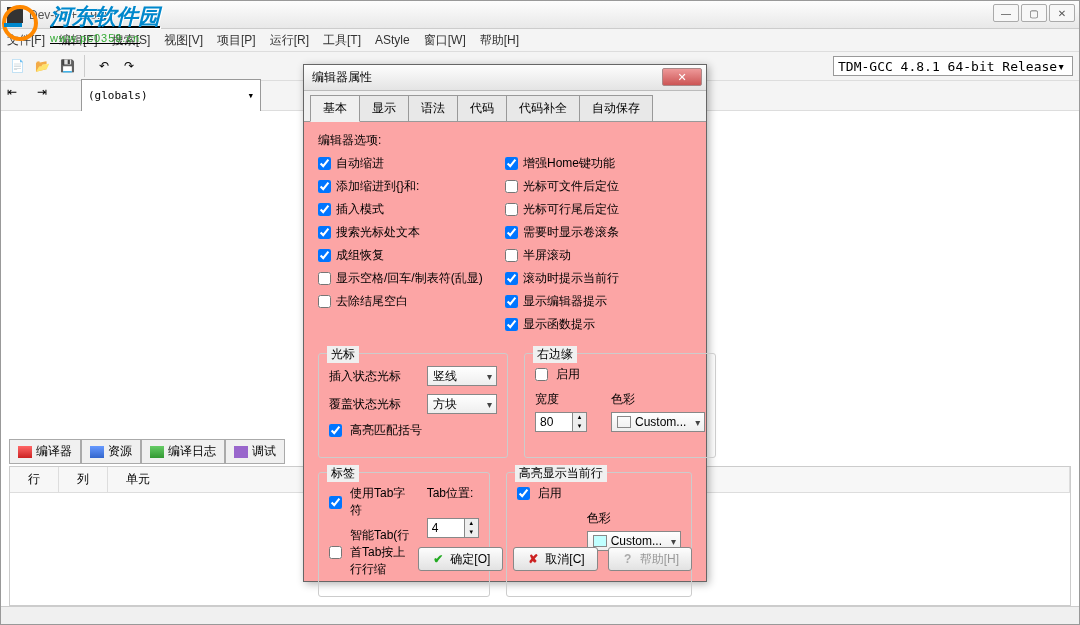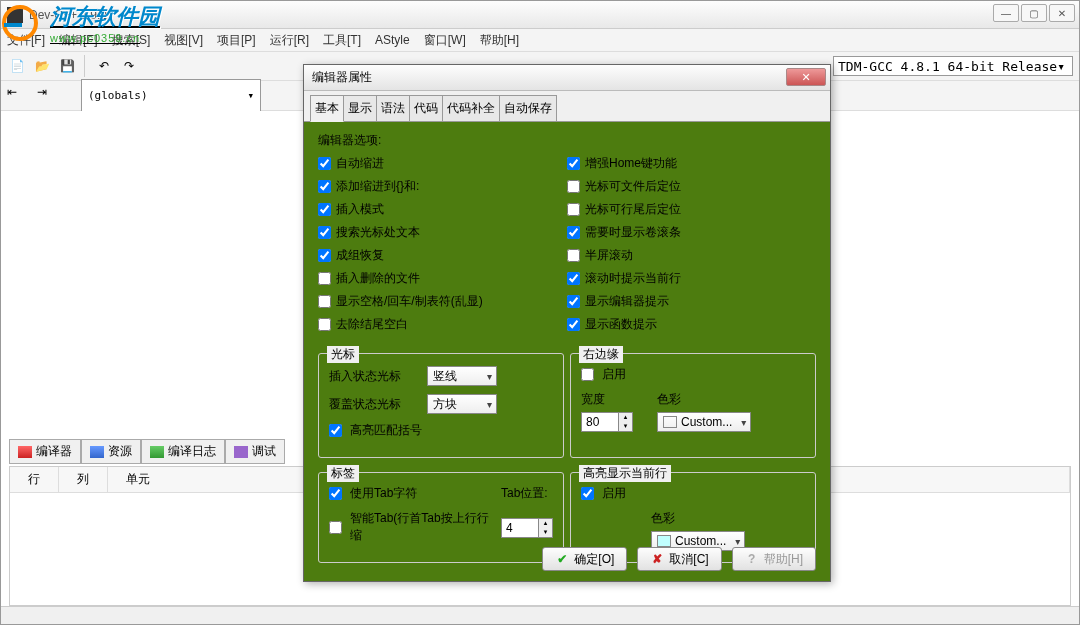--- a/index.html
+++ b/index.html
@@ -43,37 +43,37 @@
 
 
 .watermark { position: absolute; top: 2px; left: 2px; pointer-events: none; z-index: 5; }
 .watermark .logo { display: flex; align-items: center; gap: 12px; text-decoration: underline; }
 .watermark .logoshape { width: 36px; height: 36px; border: 4px solid #f80; border-radius: 50%; position: relative; }
 .watermark .logoshape::after { content: ""; position: absolute; width: 18px; height: 4px; background: #08c; top: 14px; left: -2px; }
 .watermark .text1 { font-size: 22px; font-weight: bold; color: #08c; text-shadow: 1px 1px 0 #fff; font-style: italic; }
 .watermark .text2 { font-size: 11px; color: #3a3; letter-spacing: 1px; }
 
 
-.dialog { position: absolute; top: 64px; left: 303px; width: 528px; height: 518px; background: #4d7c0f; border: 1px solid #666; box-shadow: 2px 2px 8px rgba(0,0,0,0.3); z-index: 100; }
+.dialog { position: absolute; top: 64px; left: 303px; width: 404px; height: 518px; background: #fca5a5; border: 1px solid #666; box-shadow: 2px 2px 8px rgba(0,0,0,0.3); z-index: 100; }
 .dlg-title { height: 26px; background: linear-gradient(#fdfdfd,#e4e4e4); border-bottom: 1px solid #bbb; display: flex; align-items: center; padding: 0 8px; position: relative; font-size: 12px; }
 .dlg-close { position: absolute; right: 4px; top: 3px; width: 40px; height: 18px; border: 1px solid #a88; background: linear-gradient(#e99,#c55); border-radius: 2px; display: flex; align-items: center; justify-content: center; color: #fff; font-size: 11px; cursor: pointer; }
 
 .dlg-tabs { display: flex; padding: 4px 6px 0; border-bottom: 1px solid #999; background: #f0f0f0; }
-.dlg-tab { padding: 4px 4px; border: 1px solid #999; border-bottom: none; background: #e8e8e8; font-size: 12px; margin-right: -1px; cursor: pointer; }
+.dlg-tab { padding: 4px 12px; border: 1px solid #999; border-bottom: none; background: #e8e8e8; font-size: 12px; margin-right: -1px; cursor: pointer; }
 .dlg-tab.active { background: #f0f0f0; border-bottom: 1px solid #f0f0f0; margin-bottom: -1px; }
 
 .dlg-body { padding: 10px 14px; }
 .section-label { font-size: 12px; margin-bottom: 6px; }
 
 .check-grid { display: flex; gap: 0; margin-bottom: 20px; }
 .check-col { flex: 1; display: flex; flex-direction: column; gap: 6px; }
 .check-row { display: flex; align-items: center; gap: 5px; font-size: 12px; }
 .check-row input[type=checkbox] { width: 13px; height: 13px; }
 
-.groups-row { display: flex; gap: 6px; margin-bottom: 14px; }
+.groups-row { display: flex; gap: 16px; margin-bottom: 14px; }
 .group { border: 1px solid #ccc; border-radius: 3px; padding: 12px 10px 10px; position: relative; flex: 1; }
 .group legend, .group .gtitle { position: absolute; top: -8px; left: 8px; background: #f0f0f0; padding: 0 4px; font-size: 12px; }
 .group-row { display: flex; align-items: center; gap: 8px; font-size: 12px; margin-bottom: 8px; }
 .combo { border: 1px solid #888; background: linear-gradient(#fff,#eee); height: 20px; padding: 0 18px 0 5px; font-size: 12px; display: inline-flex; align-items: center; position: relative; min-width: 70px; }
 .combo::after { content: "▾"; position: absolute; right: 4px; font-size: 10px; color: #444; }
 .spinner { display: inline-flex; align-items: center; border: 1px solid #888; height: 20px; background: #fff; }
 .spinner input { border: none; width: 36px; height: 18px; padding: 0 4px; font-size: 12px; outline: none; }
 .spinner .spins { display: flex; flex-direction: column; width: 14px; }
 .spinner .spins div { height: 9px; border-left: 1px solid #888; font-size: 7px; text-align: center; line-height: 8px; background: #eee; cursor: pointer; }
 .color-swatch { width: 14px; height: 12px; border: 1px solid #888; display: inline-block; margin-right: 4px; }
@@ -214,24 +214,20 @@
           <div class="check-row">
             <input type="checkbox" checked="" style="">
             <span>搜索光标处文本</span>
           </div>
           <div class="check-row">
             <input type="checkbox" checked="" style="">
             <span>成组恢复</span>
           </div>
           <div class="check-row">
             <input type="checkbox" style="">
-            <span>插入删除的文件</span>
-          </div>
-          <div class="check-row">
-            <input type="checkbox" style="">
             <span>显示空格/回车/制表符(乱显)</span>
           </div>
           <div class="check-row">
             <input type="checkbox" style="">
             <span>去除结尾空白</span>
           </div>
         </div>
       <div class="check-col" id="checks-right">
           <div class="check-row">
             <input type="checkbox" checked="" style="">

